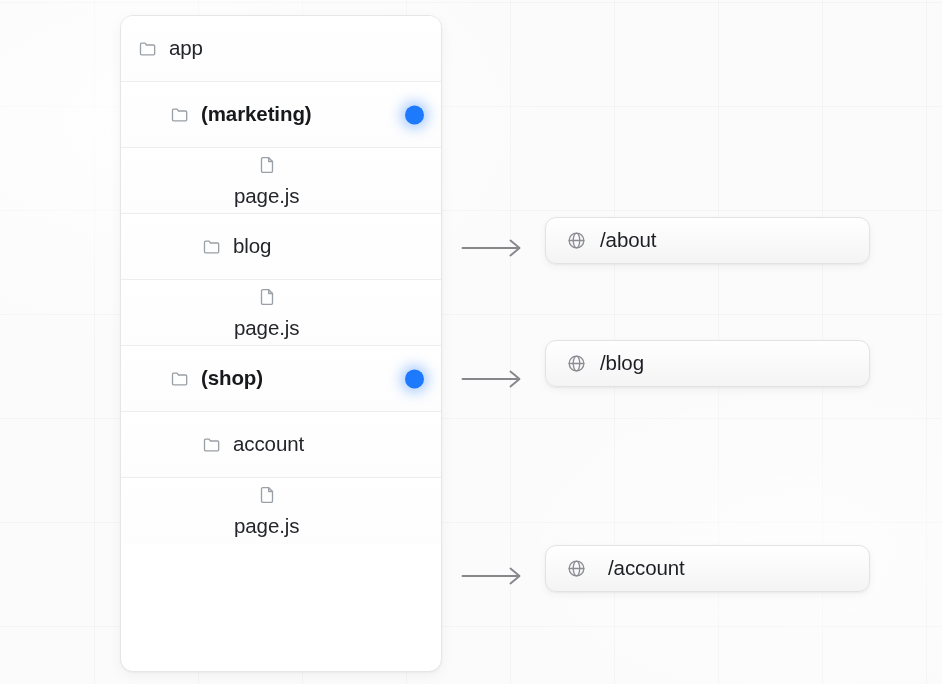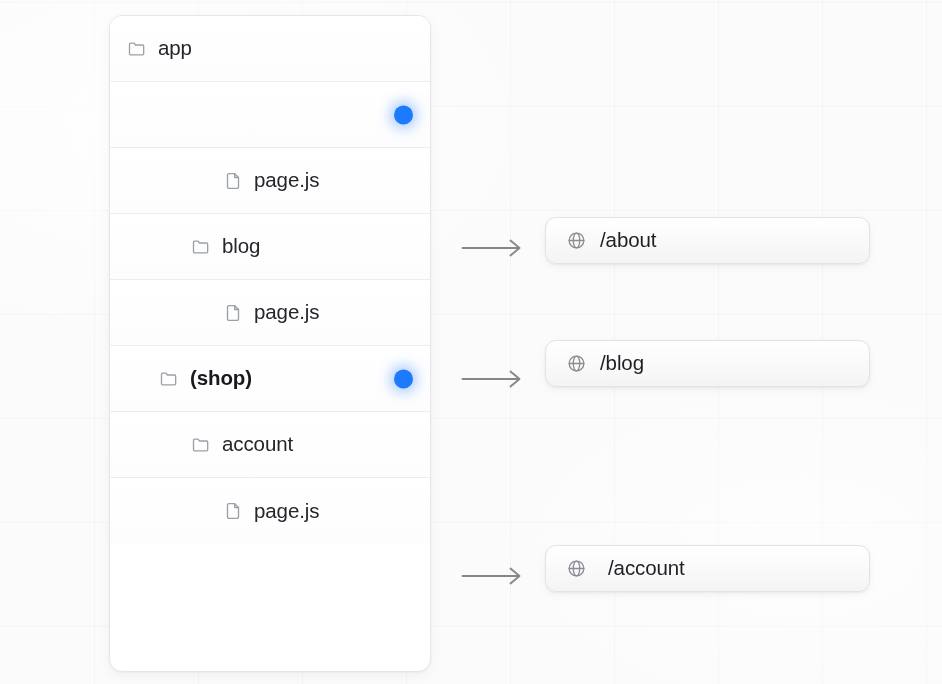--- a/index.html
+++ b/index.html
@@ -31,21 +31,21 @@
     position: absolute;
     inset: 0;
     background:
       radial-gradient(ellipse 60% 50% at 18% 18%, rgba(255,255,255,0.85), rgba(255,255,255,0) 70%),
       radial-gradient(ellipse 50% 40% at 85% 80%, rgba(255,255,255,0.6), rgba(255,255,255,0) 70%);
   }
 
   
   #file-tree-panel {
     position: absolute;
-    left: 109px;
+    left: 120px;
     top: 15px;
     width: 322px;
     height: 657px;
     background: #ffffff;
     border: 1px solid #e6e6e8;
     border-radius: 13px;
     box-shadow: 0 1px 2px rgba(16,24,40,0.04), 0 4px 14px rgba(16,24,40,0.045);
     overflow: hidden;
     box-sizing: border-box;
   }
@@ -87,21 +87,21 @@
   }
   .tree-label.bold {
     font-weight: bold;
     color: #17191d;
   }
 
   
   .lvl-0 .row-inner { margin-left: 17px; }
   .lvl-1 .row-inner { margin-left: 49px; }
   .lvl-2 .row-inner { margin-left: 81px; }
-  .lvl-3 .row-inner { margin-left: 113px; }
+  .lvl-3 .row-inner { margin-left: 113px; flex-direction: column; }
 
   
   .status-dot {
     position: absolute;
     right: 17px;
     top: 50%;
     transform: translateY(-50%);
     width: 19px;
     height: 19px;
     border-radius: 50%;
@@ -160,20 +160,28 @@
       <div class="row-inner">
         <span class="tree-icon">
           <svg viewBox="0 0 24 24" width="20" height="20" fill="none" stroke="currentColor" stroke-width="1.6" stroke-linecap="round" stroke-linejoin="round">
             <path d="M3 6.2a1.2 1.2 0 0 1 1.2-1.2h4.3l1.7 2.2h8.6A1.2 1.2 0 0 1 20 8.4v9.4a1.2 1.2 0 0 1-1.2 1.2H4.2A1.2 1.2 0 0 1 3 17.8z"></path>
           </svg>
         </span>
         <span class="tree-label">app</span>
       </div>
     </div>
     <div class="tree-row lvl-1">
+      <div class="row-inner">
+        <span class="tree-icon">
+          <svg viewBox="0 0 24 24" width="20" height="20" fill="none" stroke="currentColor" stroke-width="1.6" stroke-linecap="round" stroke-linejoin="round">
+            <path d="M3 6.2a1.2 1.2 0 0 1 1.2-1.2h4.3l1.7 2.2h8.6A1.2 1.2 0 0 1 20 8.4v9.4a1.2 1.2 0 0 1-1.2 1.2H4.2A1.2 1.2 0 0 1 3 17.8z"></path>
+          </svg>
+        </span>
+        <span class="tree-label bold">(marketing)</span>
+      </div>
       <span class="status-dot" style="background: rgb(29, 122, 252);"></span>
     </div>
     <div class="tree-row lvl-3">
       <div class="row-inner">
         <span class="tree-icon">
           <svg viewBox="0 0 24 24" width="20" height="20" fill="none" stroke="currentColor" stroke-width="1.6" stroke-linecap="round" stroke-linejoin="round">
             <path d="M14 3.2H7a1.6 1.6 0 0 0-1.6 1.6v14.4A1.6 1.6 0 0 0 7 20.8h10a1.6 1.6 0 0 0 1.6-1.6V7.8z"></path>
             <polyline points="14 3.2 14 7.8 18.6 7.8"></polyline>
           </svg>
         </span>

